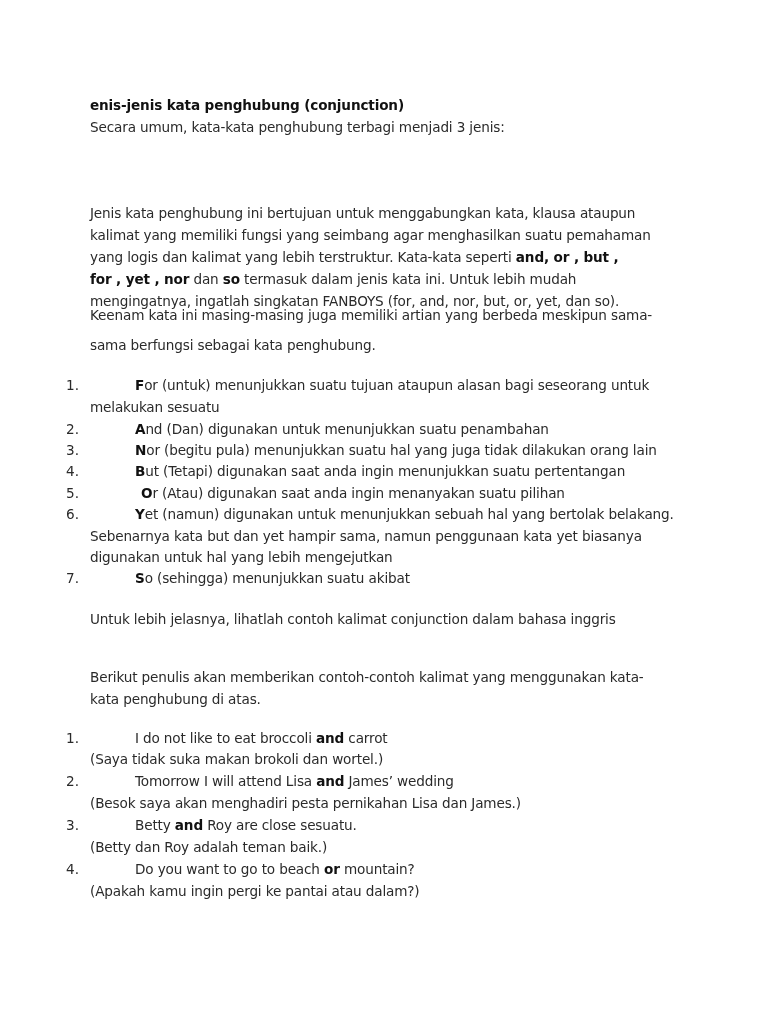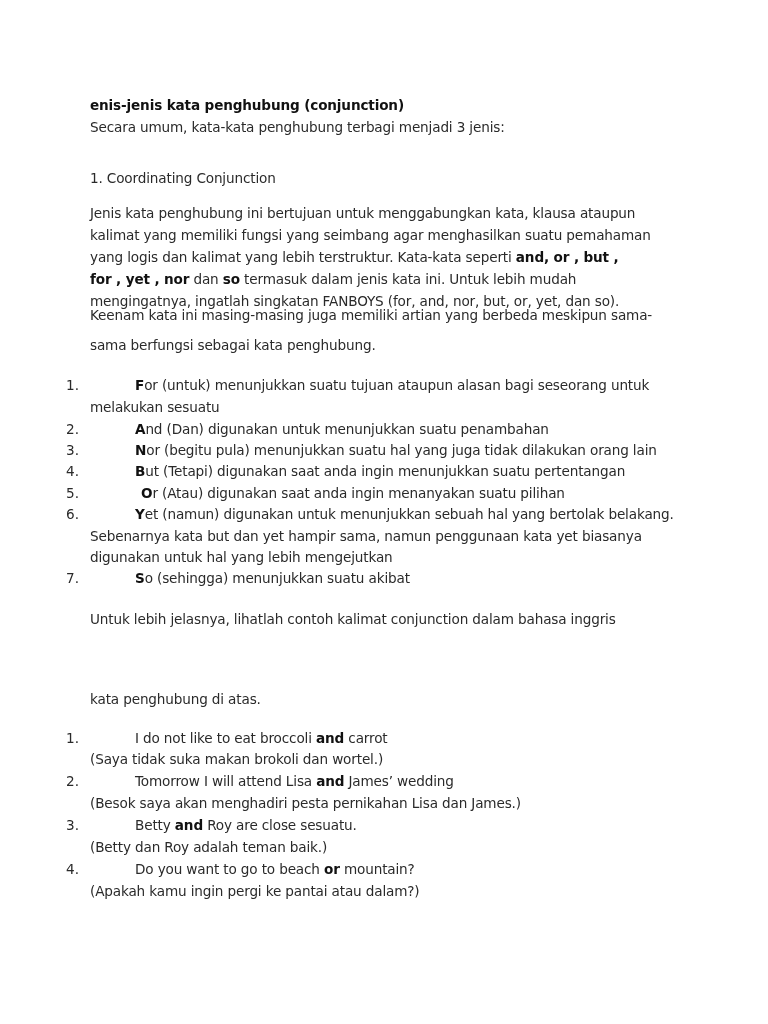--- a/index.html
+++ b/index.html
@@ -44,21 +44,20 @@
     .kw { font-weight: bold; color: #111111; }
   </style>
 </head>
 <body>
 
 <div class="page">
 
   <div class="line bold" style="top:94px;">enis-jenis kata penghubung (conjunction)</div>
   <div class="line" style="top:116px;">Secara umum, kata-kata penghubung terbagi menjadi 3 jenis:</div>
 
-  <div class="line" style="top:167px;">1. Coordinating Conjunction</div>
 
   <div>
     <div class="line" style="top:202px;">Jenis kata penghubung ini bertujuan untuk menggabungkan kata, klausa ataupun</div>
     <div class="line" style="top:224px;">kalimat yang memiliki fungsi yang seimbang agar menghasilkan suatu pemahaman</div>
     <div class="line" style="top:246px;"><span>yang logis dan kalimat yang lebih terstruktur. Kata-kata seperti </span><span class="kw">and, or  , but  ,</span></div>
     <div class="line" style="top:268px;"><span class="kw">for  , yet  , nor</span><span> dan </span><span class="kw">so</span><span> termasuk dalam jenis kata ini. Untuk lebih mudah</span></div>
     <div class="line" style="top:290px;">mengingatnya, ingatlah singkatan FANBOYS (for, and, nor, but, or, yet, dan so).</div>
     <div class="line" style="top:304px;">Keenam kata ini masing-masing juga memiliki artian yang berbeda meskipun sama-</div>
     <div class="line" style="top:334px;">sama berfungsi sebagai kata penghubung.</div>
   </div>
@@ -85,20 +84,21 @@
     <div class="line item-start" style="top:503px;"><span class="first-letter">Y</span><span>et (namun) digunakan untuk menunjukkan sebuah hal yang bertolak belakang.</span></div>
     <div class="line" style="top:525px;">Sebenarnya kata but dan yet hampir sama, namun penggunaan kata yet biasanya</div>
     <div class="line" style="top:546px;">digunakan untuk hal yang lebih mengejutkan</div>
 
     <div class="num" style="top:567px;">7.</div>
     <div class="line item-start" style="top:567px;"><span class="first-letter">S</span><span>o (sehingga) menunjukkan suatu akibat</span></div>
   </div>
 
   <div class="line" style="top:608px;">Untuk lebih jelasnya, lihatlah contoh kalimat conjunction dalam bahasa inggris</div>
 
+  <div class="line" style="top:666px;">Berikut penulis akan memberikan contoh-contoh kalimat yang menggunakan kata-</div>
   <div class="line" style="top:688px;">kata penghubung di atas.</div>
 
   <div>
 
     <div class="num" style="top:727px;">1.</div>
     <div class="line item-start" style="top:727px;"><span>I do not like to eat broccoli </span><span class="kw">and</span><span> carrot</span></div>
     <div class="line" style="top:748px;">(Saya tidak suka makan brokoli dan wortel.)</div>
 
     <div class="num" style="top:770px;">2.</div>
     <div class="line item-start" style="top:770px;"><span>Tomorrow I will attend Lisa </span><span class="kw">and</span><span> James’ wedding</span></div>

